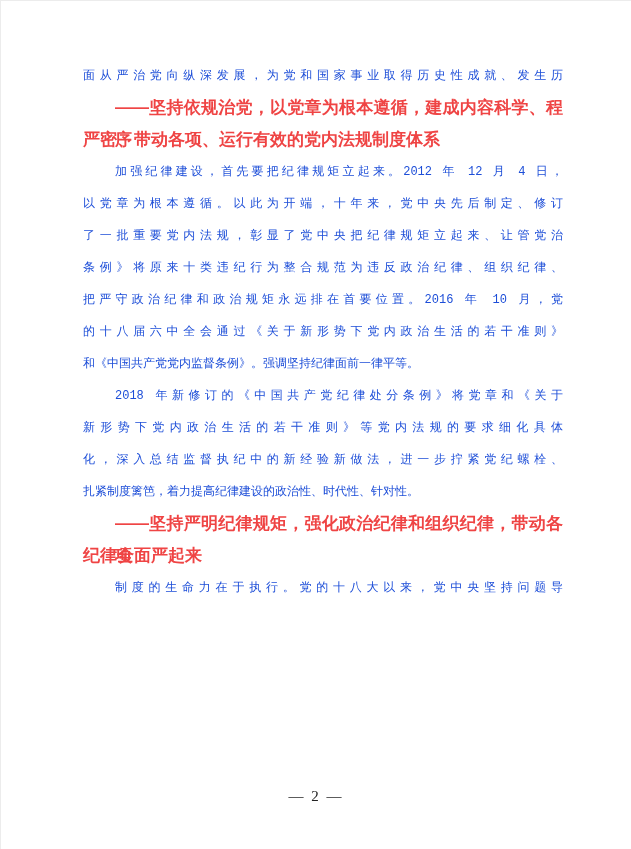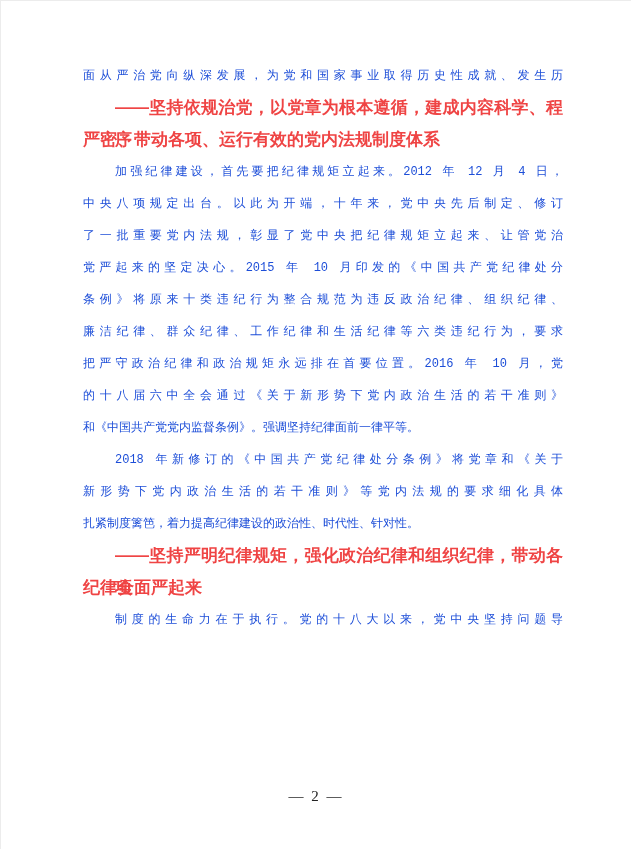--- a/index.html
+++ b/index.html
@@ -63,29 +63,28 @@
 </style>
 </head>
 <body>
 
 <div class="page">
   <div class="text-block">
       <div class="line fill">面从严治党向纵深发展，为党和国家事业取得历史性成就、发生历</div>
       <div class="line heading indent fill">——坚持依规治党，以党章为根本遵循，建成内容科学、程序</div>
       <div class="line heading">严密、带动各项、运行有效的党内法规制度体系</div>
       <div class="line indent fill">加强纪律建设，首先要把纪律规矩立起来。2012 年 12 月 4 日，</div>
-      <div class="line fill">中央八项规定出台。以此为开端，十年来，党中央先后制定、修订</div>
+      <div class="line fill">以党章为根本遵循。以此为开端，十年来，党中央先后制定、修订</div>
       <div class="line fill">了一批重要党内法规，彰显了党中央把纪律规矩立起来、让管党治</div>
-      <div class="line fill">党严起来的坚定决心。2015 年 10 月印发的《中国共产党纪律处分</div>
       <div class="line fill">条例》将原来十类违纪行为整合规范为违反政治纪律、组织纪律、</div>
-      <div class="line fill">廉洁纪律、群众纪律、工作纪律和生活纪律等六类违纪行为，要求</div>
       <div class="line fill">把严守政治纪律和政治规矩永远排在首要位置。2016 年 10 月，党</div>
       <div class="line fill">的十八届六中全会通过《关于新形势下党内政治生活的若干准则》</div>
       <div class="line">和《中国共产党党内监督条例》。强调坚持纪律面前一律平等。</div>
       <div class="line indent fill">2018 年新修订的《中国共产党纪律处分条例》将党章和《关于</div>
       <div class="line fill">新形势下党内政治生活的若干准则》等党内法规的要求细化具体</div>
+      <div class="line fill">化，深入总结监督执纪中的新经验新做法，进一步拧紧党纪螺栓、</div>
       <div class="line">扎紧制度篱笆，着力提高纪律建设的政治性、时代性、针对性。</div>
       <div class="line heading indent fill">——坚持严明纪律规矩，强化政治纪律和组织纪律，带动各项</div>
       <div class="line heading">纪律全面严起来</div>
       <div class="line indent fill">制度的生命力在于执行。党的十八大以来，党中央坚持问题导</div>
     </div>
   <div class="page-number">— 2 —</div>
 </div>
 
 </body></html>

